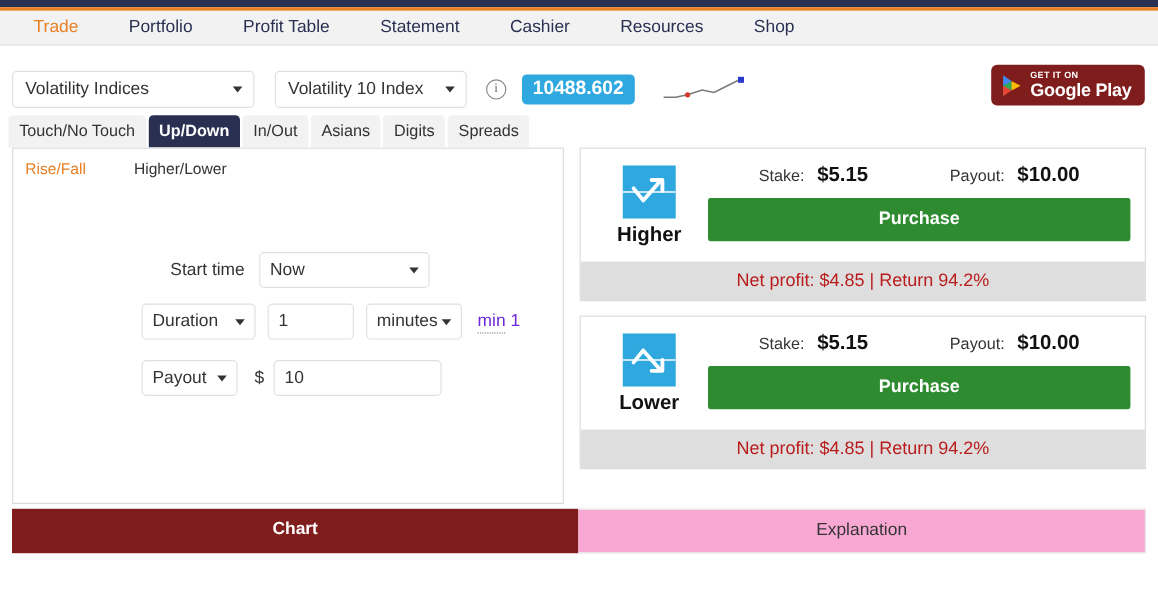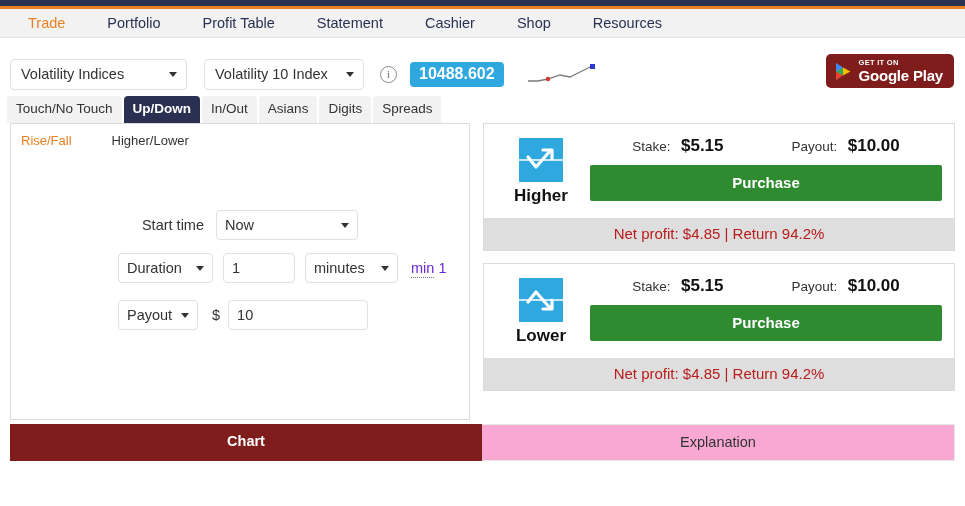--- a/index.html
+++ b/index.html
@@ -59,21 +59,21 @@
   .sel .caret {
     position: absolute;
     right: 9px;
     top: 50%;
     margin-top: -2px;
     width: 0; height: 0;
     border-left: 4px solid transparent;
     border-right: 4px solid transparent;
     border-top: 5px solid #333;
   }
-  #market-type-select { width: 177px; }
+  #market-type-select { width: 202px; }
   #market-underlying-select { width: 160px; margin-left: 17px; }
 
   #info-icon {
     width: 17px; height: 17px;
     border-radius: 50%;
     border: 1.4px solid #8a8a8a;
     margin-left: 16px;
     color: #6f6f6f;
     font-size: 11px;
     font-family: "Liberation Serif", serif;
@@ -185,21 +185,21 @@
   .fld.sel-fld .caret {
     position: absolute; right: 8px; top: 50%; margin-top: -2px;
     width: 0; height: 0;
     border-left: 4px solid transparent;
     border-right: 4px solid transparent;
     border-top: 5px solid #333;
   }
   #start-time-select { width: 142px; }
   #duration-unit-group-select { width: 95px; }
   #duration-amount-input { width: 72px; }
-  #duration-unit-select { width: 93px; margin-left: 10px; }
+  #duration-unit-select { width: 80px; margin-left: 10px; }
   #duration-min-hint {
     font-size: 14.5px; color: #6d28d9; margin-left: 13px; cursor: default;
   }
   #duration-min-hint .dotted {
     border-bottom: 1px dotted #777;
     padding-bottom: 1px;
   }
   #amount-type-select { width: 80px; }
   #currency-symbol { font-size: 14.5px; color: #333; margin: 0 8px 0 14px; }
   #amount-input { width: 140px; }
@@ -268,22 +268,22 @@
 
 <div id="top-dark-strip"></div>
 <div id="top-orange-strip"></div>
 
 <div id="main-nav">
   <div class="nav-item active">Trade</div>
   <div class="nav-item">Portfolio</div>
   <div class="nav-item">Profit Table</div>
   <div class="nav-item">Statement</div>
   <div class="nav-item">Cashier</div>
+  <div class="nav-item">Resources</div>
   <div class="nav-item">Shop</div>
-  <div class="nav-item">Resources</div>
 </div>
 
 <div id="market-row">
   <div class="sel" id="market-type-select">
     <span>Volatility Indices</span>
     <span class="caret"></span>
   </div>
   <div class="sel" id="market-underlying-select">
     <span>Volatility 10 Index</span>
     <span class="caret"></span>

